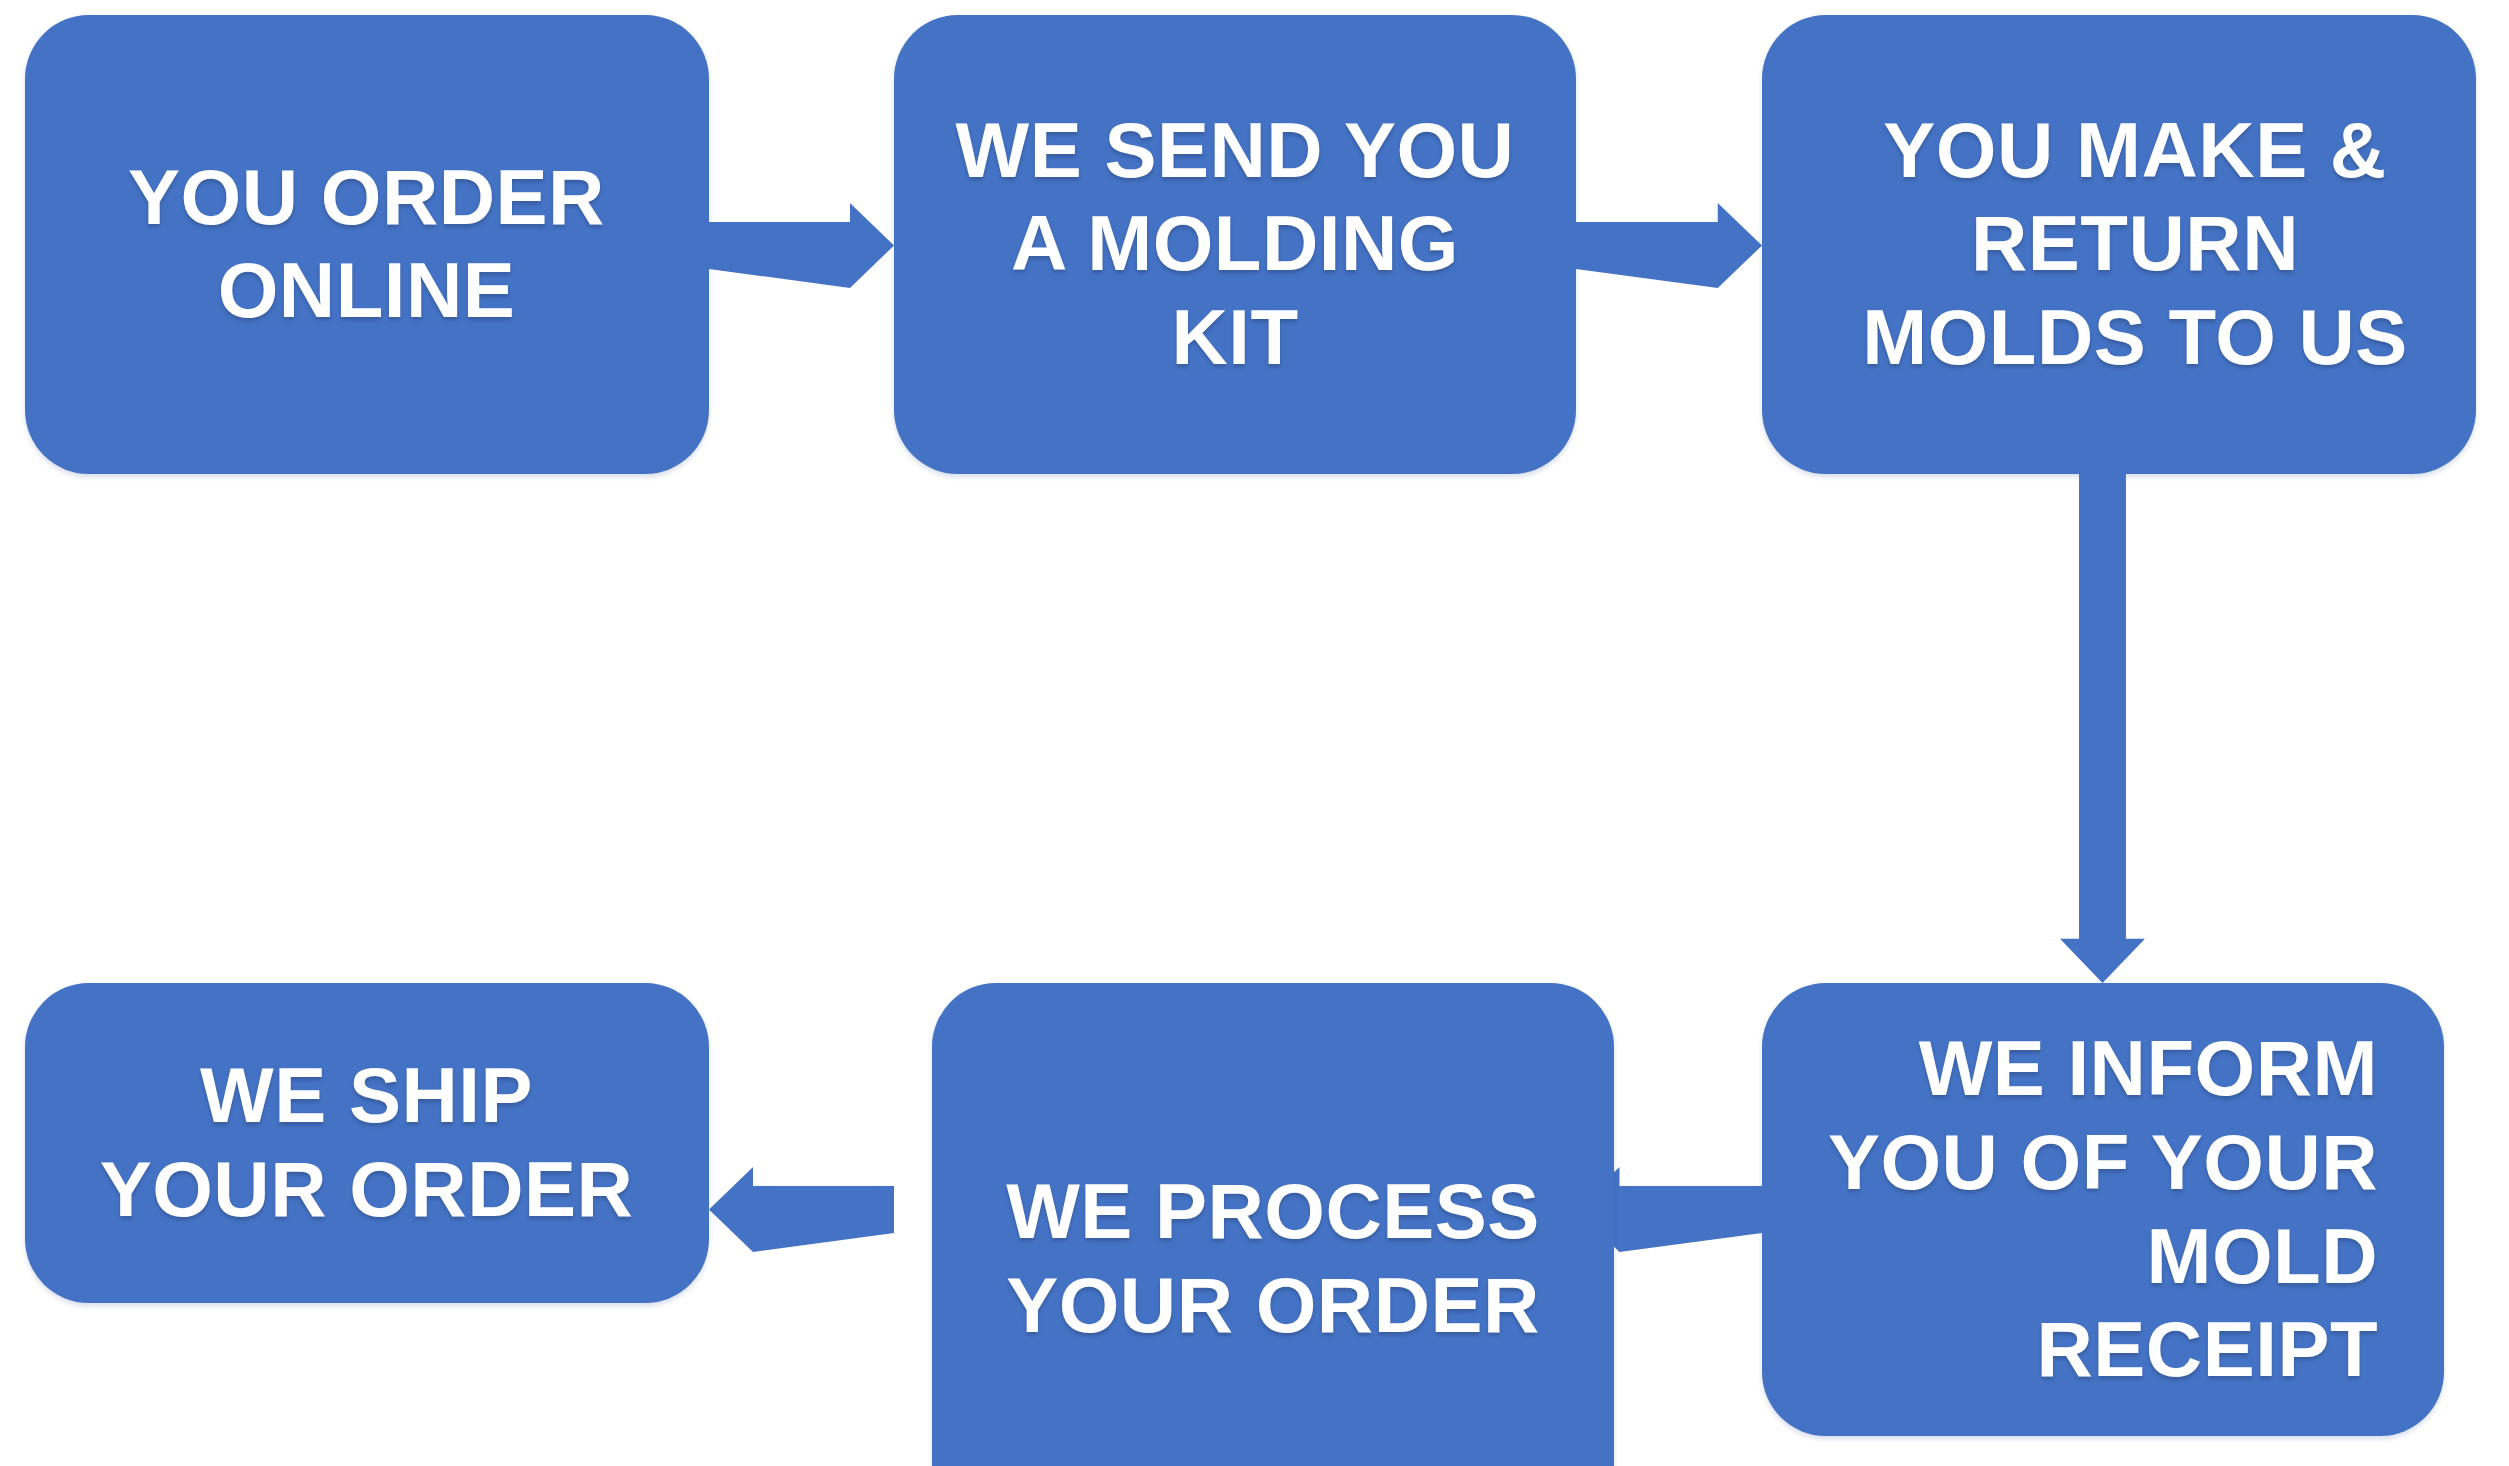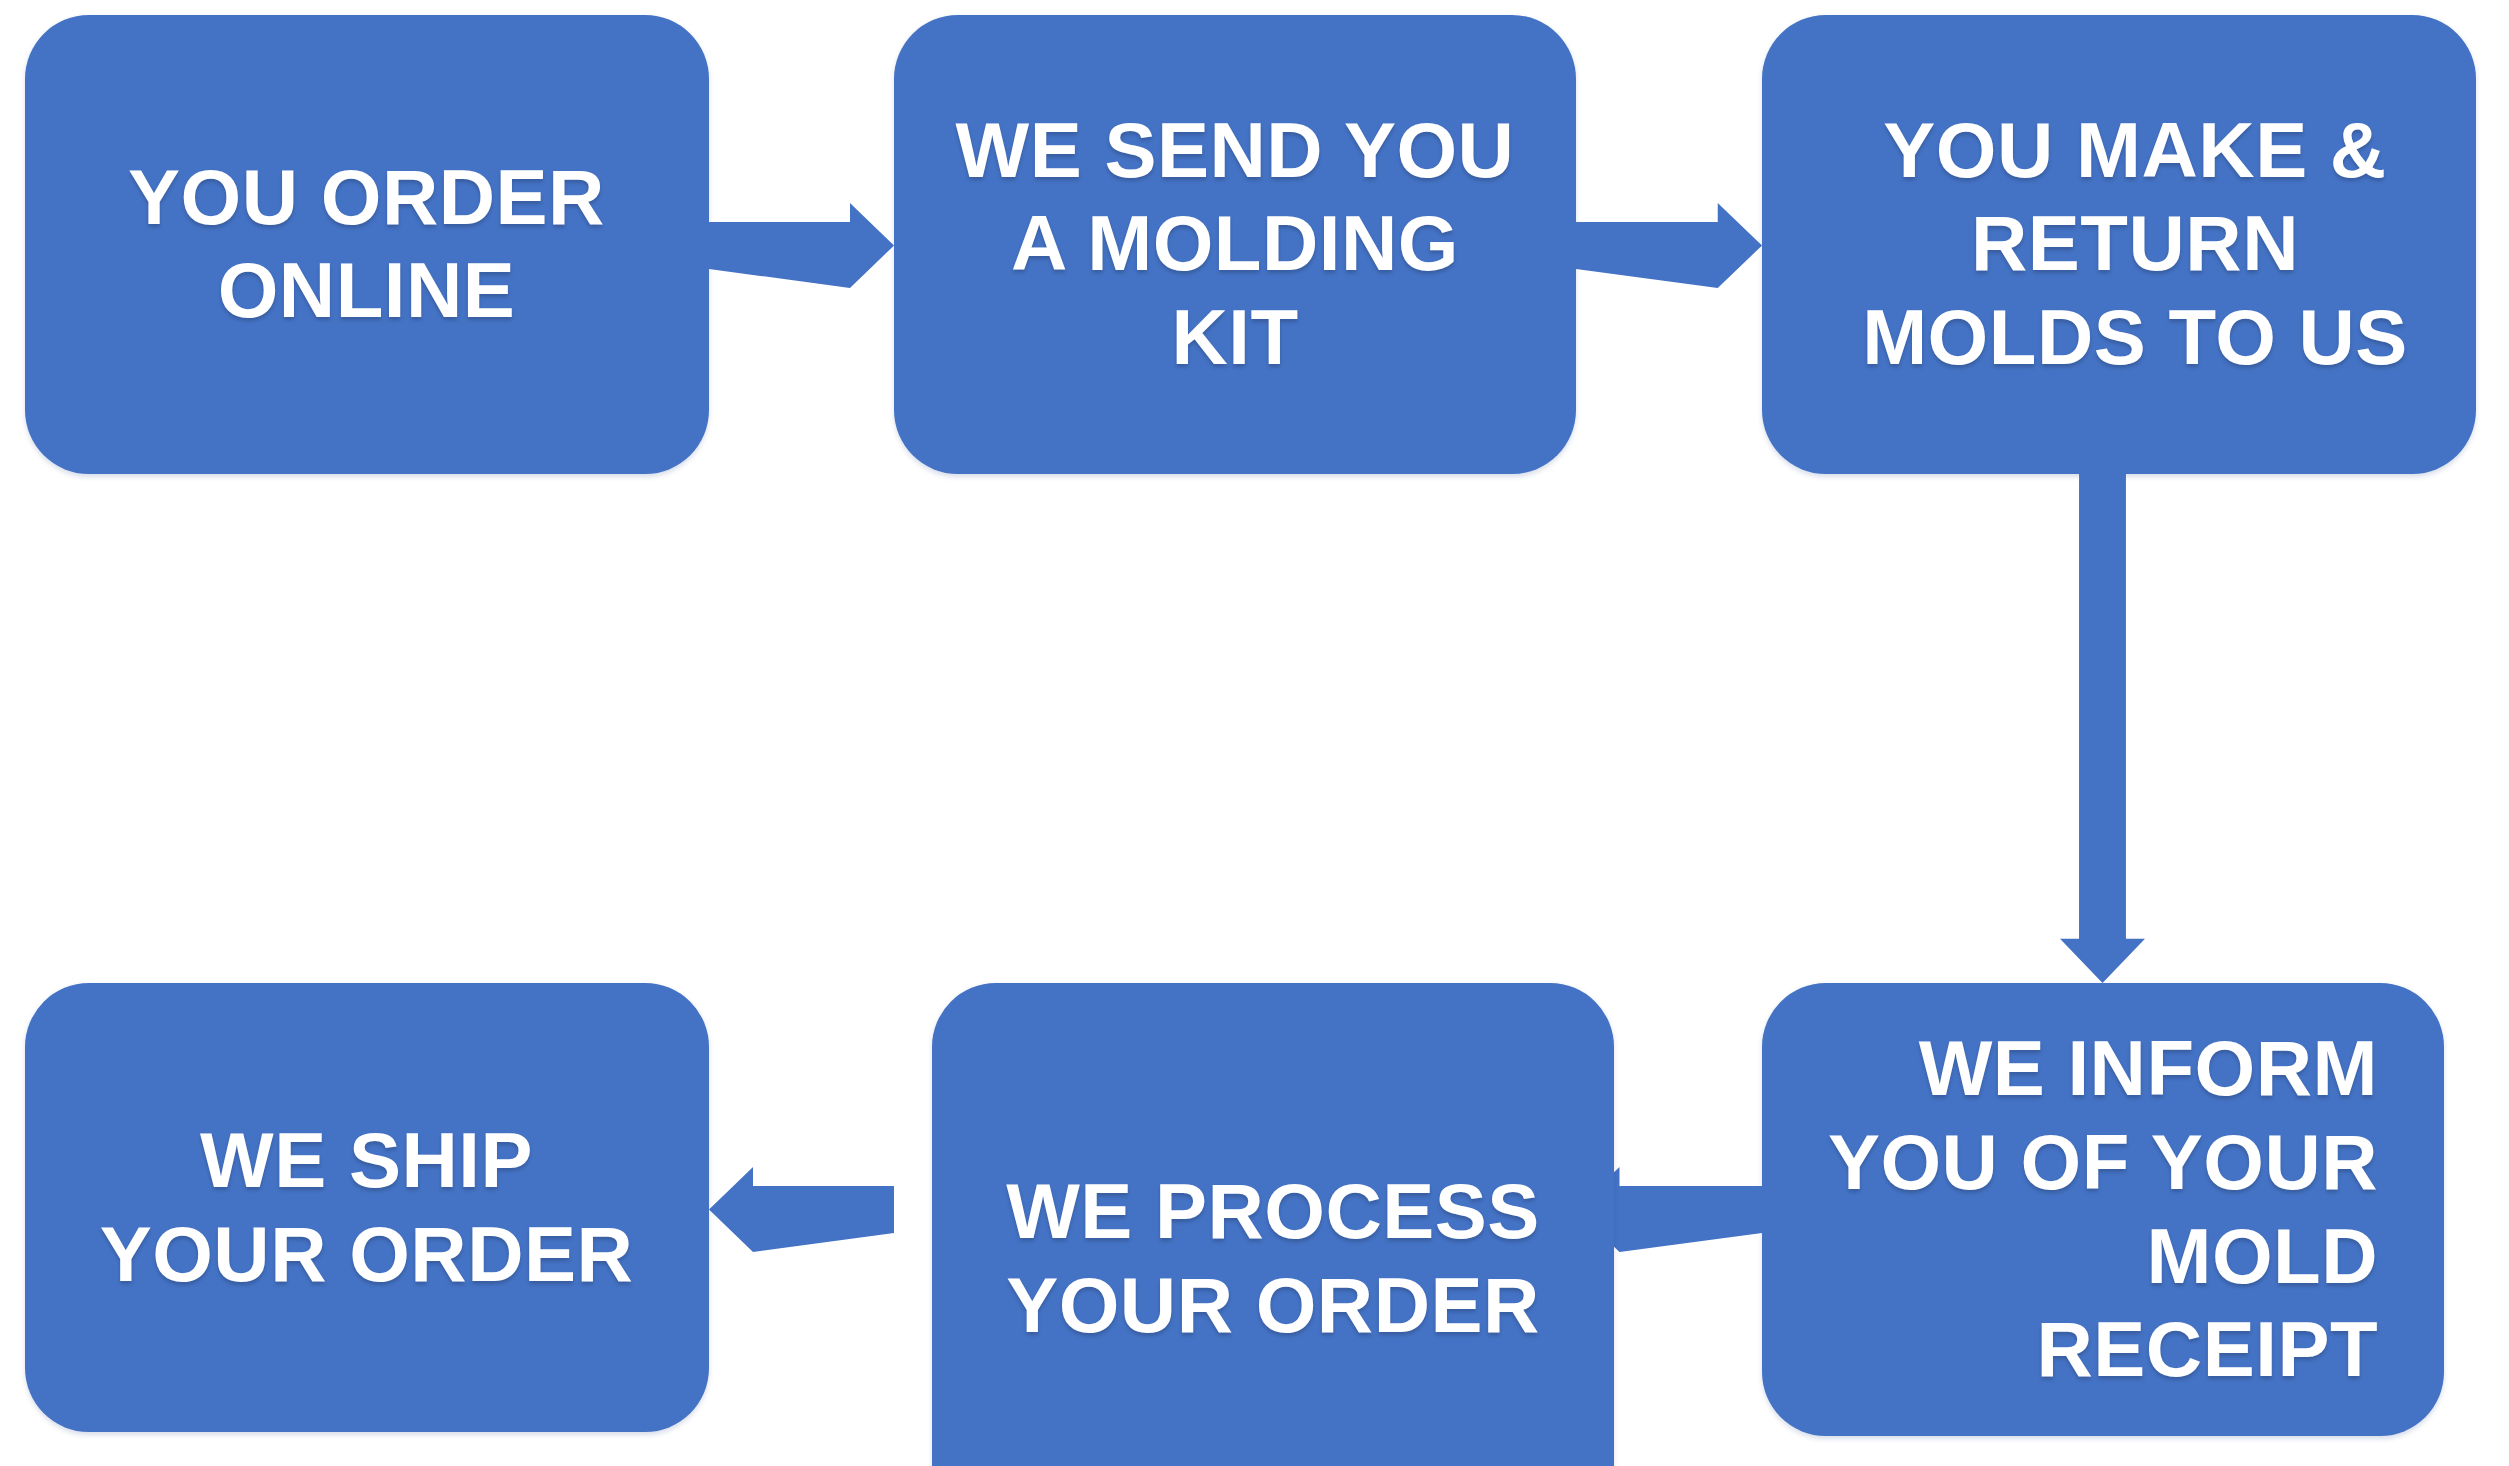--- a/index.html
+++ b/index.html
@@ -34,21 +34,21 @@
     letter-spacing: 0.5px;
     text-shadow: 0 2.9px 3.9px rgba(0,0,0,0.18);
     padding: 0 27.4px;
   }
   
   .n1 { left: 24.5px;   top: 14.7px;   width: 684px; height: 459px; }
   .n2 { left: 894px;  top: 14.7px;   width: 682px; height: 459px; }
   .n3 { left: 1762px; top: 14.7px;   width: 682px; height: 459px; padding-left: 32px; }
   .n4 { left: 1762px; top: 983px; width: 682px; height: 453px; text-align: right; }
   .n5 { left: 932px;  top: 983px; width: 682px; height: 552px; }
-  .n6 { left: 24.5px;   top: 983px; width: 684px; height: 449px; }
+  .n6 { left: 24.5px;   top: 983px; width: 684px; height: 320px; }
   
   .arrow {
     position: absolute;
     background: #4472C4;
   }
   .arrow.right {
     clip-path: polygon(0% 22.4%, 76.2% 22.4%, 76.2% 0%, 100% 50%, 76.2% 100%, 0% 77.6%);
   }
   .arrow.left {
     clip-path: polygon(100% 22.4%, 23.8% 22.4%, 23.8% 0%, 0% 50%, 23.8% 100%, 100% 77.6%);

